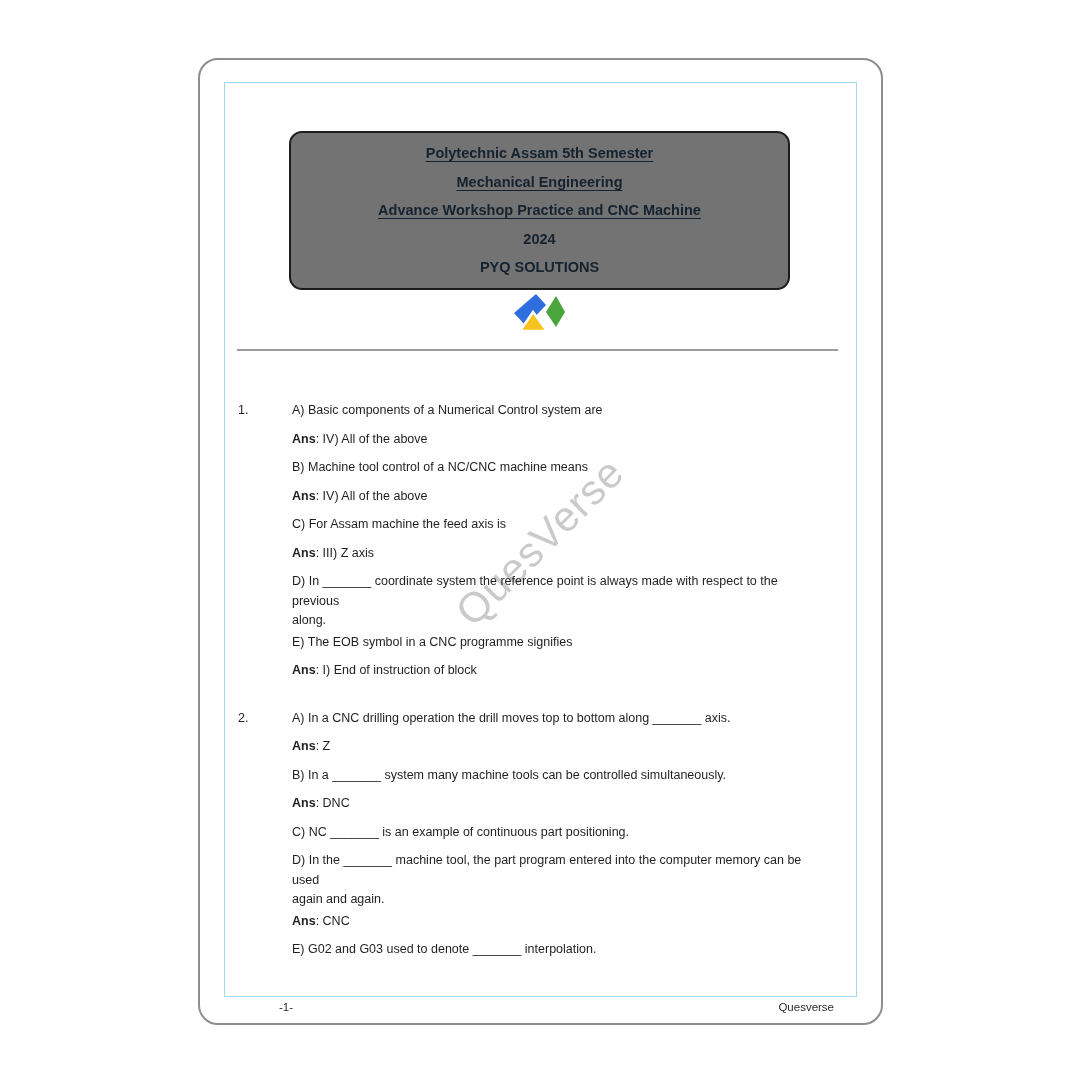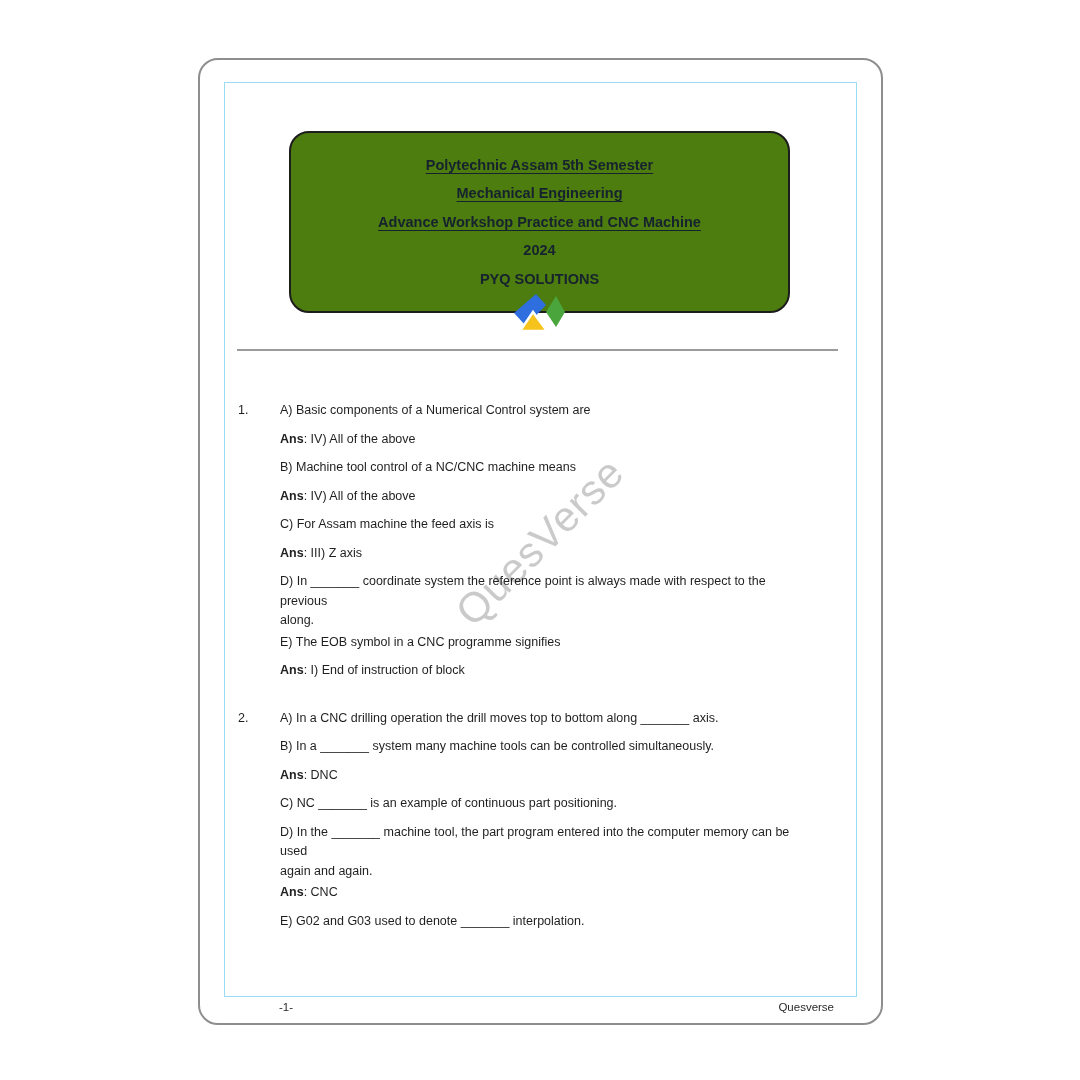--- a/index.html
+++ b/index.html
@@ -10,22 +10,22 @@
   .card {
     position:absolute; left:198px; top:58px; width:685px; height:967px;
     border:2px solid #8e8e8e; border-radius:20px; background:#ffffff;
     box-sizing:border-box;
   }
   .inner-frame {
     position:absolute; left:224px; top:82px; width:633px; height:915px;
     border:1px solid #9bdcf2; box-sizing:border-box;
   }
   .header-box {
-    position:absolute; left:289px; top:131px; width:501px; height:182px;
-    background:#4d7c0f; border:2px solid #1d1d1d; border-radius:20px;
+    position:absolute; left:289px; top:131px; width:501px; height:159px;
+    background:#737373; border:2px solid #1d1d1d; border-radius:13px;
     box-sizing:border-box; display:flex; flex-direction:column;
     justify-content:center; align-items:center; color:#16222e; z-index:2;
   }
   .header-line { font-size:14.5px; font-weight:bold; line-height:28.4px; white-space:nowrap; }
   .header-line.u { text-decoration:underline; text-underline-offset:3px; }
   .logo { position:absolute; left:512px; top:290px; width:56px; height:46px; z-index:2; }
   .divider {
     position:absolute; left:237px; top:349px; width:601px; height:0;
     border-top:2px solid #9b9b9b;
   }
@@ -34,21 +34,21 @@
     font-size:42px; letter-spacing:1px; color:rgba(138,138,138,0.45);
     transform:rotate(-45deg); z-index:0; pointer-events:none; font-weight:400;
   }
   .questions {
     position:absolute; left:238px; top:401px; width:577px;
     color:#1f1f1f; z-index:1;
   }
   .question { display:flex; }
   .question + .question { margin-top:19px; }
   .qnum { width:42px; flex-shrink:0; font-size:12.5px; line-height:19.5px; }
-  .qcontent { flex:1; }
+  .qcontent { flex:1;margin-left:12px; }
   .para { margin:0 0 9px 0; font-size:12.5px; line-height:19.5px; }
   .para.tight { margin-bottom:2px; }
   .para b { font-weight:bold; }
   .footer-left {
     position:absolute; left:279px; top:1001px; font-size:11.5px; color:#2a2a2a;
   }
   .footer-right {
     position:absolute; right:246px; top:1001px; font-size:11.5px; color:#2a2a2a;
   }
 </style>
@@ -94,20 +94,21 @@
         <p class="para tight"><span>D) In _______ coordinate system the reference point is always made with respect to the previous</span><br><span>along.</span></p>
         <p class="para">E) The EOB symbol in a CNC programme signifies</p>
         <p class="para"><b>Ans</b><span>: I) End of instruction of block</span></p>
       </div>
     </div>
 
     <div class="question">
       <div class="qnum">2.</div>
       <div class="qcontent">
         <p class="para">A) In a CNC drilling operation the drill moves top to bottom along _______ axis.</p>
+        <p class="para"><b>Ans</b><span>: Z</span></p>
         <p class="para">B) In a _______ system many machine tools can be controlled simultaneously.</p>
         <p class="para"><b>Ans</b><span>: DNC</span></p>
         <p class="para">C) NC _______ is an example of continuous part positioning.</p>
         <p class="para tight"><span>D) In the _______ machine tool, the part program entered into the computer memory can be used</span><br><span>again and again.</span></p>
         <p class="para"><b>Ans</b><span>: CNC</span></p>
         <p class="para">E) G02 and G03 used to denote _______ interpolation.</p>
       </div>
     </div>
 
   </div>

